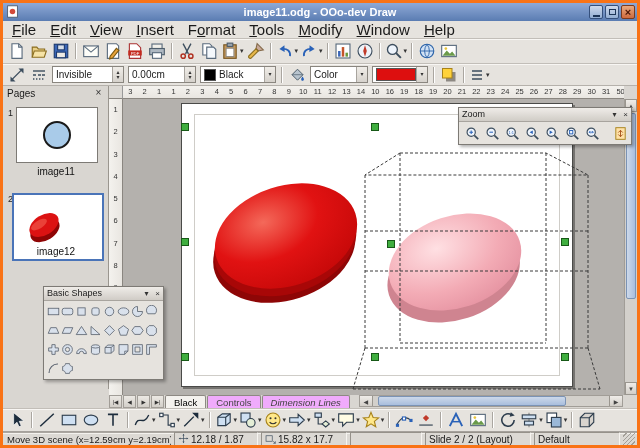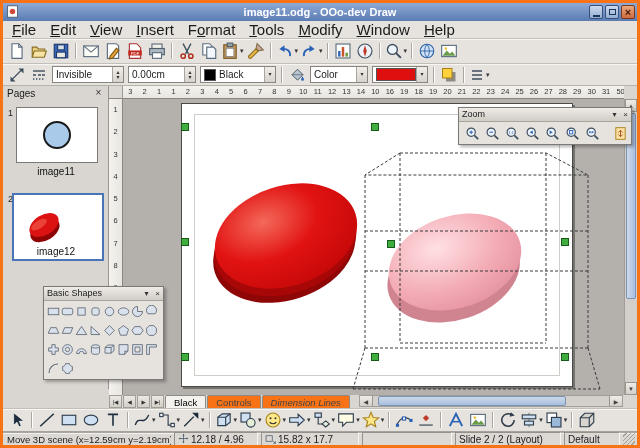--- a/index.html
+++ b/index.html
@@ -52,21 +52,21 @@
   .overlay{position:absolute;left:0;top:0;pointer-events:none;}
   
   .vsb{position:absolute;right:0;top:96px;width:13px;height:296px;background:#d3d0cb;border-left:1px solid #a19d97;box-sizing:border-box;}
   .vsb .sbtn{position:absolute;left:0;width:12px;height:13px;font-size:6px;display:flex;align-items:center;justify-content:center;background:linear-gradient(#f0ede9,#d2cec8);border:1px solid #9a968f;color:#444;box-sizing:border-box;}
   .vsb .up{top:0;} .vsb .down{bottom:0;}
   .vthumb{position:absolute;left:1px;width:10px;top:14px;height:186px;background:linear-gradient(90deg,#cdd9ea,#a9bedd);border:1px solid #7b93b5;border-radius:2px;box-sizing:border-box;}
   
   .tabrow{position:absolute;left:106px;top:392px;right:0;height:13px;background:#d9d6d1;display:flex;align-items:stretch;box-sizing:border-box;}
   .navb{width:13px;font-size:5.5px;display:flex;align-items:center;justify-content:center;background:linear-gradient(#ece9e4,#d2cec8);border:1px solid #a19d97;margin-right:1px;color:#333;box-sizing:border-box;}
   .tabs{display:flex;}
-  .tab{padding:1px 8px 0;font-size:9.5px;line-height:11px;border:1px solid #8d8983;border-bottom:none;background:#f97316;color:#444;margin-right:1px;border-radius:2px 2px 0 0;white-space:nowrap;}
+  .tab{padding:1px 8px 0;font-size:9.5px;line-height:11px;border:1px solid #8d8983;border-bottom:none;background:#f0abfc;color:#444;margin-right:1px;border-radius:2px 2px 0 0;white-space:nowrap;}
   .tab.active{background:#f4f2ee;color:#000;}
   .tab.italic{font-style:italic;}
   .hsb{flex:1;display:flex;align-items:stretch;margin:0 14px 0 8px;background:#d3d0cb;border:1px solid #a19d97;height:12px;box-sizing:border-box;}
   .hsb .sbtn{width:12px;font-size:6px;display:flex;align-items:center;justify-content:center;background:linear-gradient(#f0ede9,#d2cec8);color:#444;}
   .hsb .sbtn.l{border-right:1px solid #9a968f;} .hsb .sbtn.r{border-left:1px solid #9a968f;}
   .htrack{flex:1;position:relative;}
   .hthumb{position:absolute;left:2%;top:0;bottom:0;width:80%;background:linear-gradient(#cdd9ea,#a9bedd);border:1px solid #7b93b5;border-radius:2px;box-sizing:border-box;}
   
   .palette{position:absolute;background:#e6e3de;border:1px solid #7d7a75;box-shadow:2px 2px 3px rgba(0,0,0,.3);z-index:10;}
   .pal-hd{height:13px;display:flex;align-items:center;background:linear-gradient(#efece8,#d0ccc6);border-bottom:1px solid #a8a49e;}
@@ -76,21 +76,21 @@
   .pal-body{display:flex;align-items:center;padding:2px 3px;}
   .pal-body .tbtn{min-width:18px;height:18px;}
   .gap{margin-left:9px;}
   .shapes-palette{left:40px;top:283px;width:119px;}
   .shapes-grid{display:grid;grid-template-columns:repeat(8,13px);gap:6px 1px;padding:4px 3px;}
   .shape-cell{width:13px;height:13px;display:flex;align-items:center;justify-content:center;}
   
   .statusbar{position:absolute;left:0;right:0;top:429px;bottom:0;background:#dcd9d4;border-top:1px solid #aaa6a0;box-shadow:inset 0 1px 0 #f4f2ee;display:flex;align-items:center;gap:3px;padding:1px 2px;box-sizing:border-box;}
   .smsg{width:164px;flex:none;font-size:9.5px;padding-left:2px;white-space:nowrap;overflow:hidden;}
   .sfield{font-size:10px;height:14px;display:flex;align-items:center;gap:2px;padding:0 3px;border:1px solid;border-color:#95918a #f6f4f0 #f6f4f0 #95918a;background:#dcd9d4;box-sizing:border-box;white-space:nowrap;}
-  .sfield.pos{width:84px;} .sfield.size{width:98px;} .sfield.fill{flex:1;} .sfield.slide{width:106px;} .sfield.style{width:56px;}
+  .sfield.pos{width:84px;} .sfield.size{width:86px;} .sfield.fill{flex:1;} .sfield.slide{width:106px;} .sfield.style{width:86px;}
   .grip{width:12px;height:12px;background:repeating-linear-gradient(135deg,transparent 0 2px,#a39f98 2px 3px);}
 </style>
 </head>
 <body>
 
 <div class="app">
 
   <div class="titlebar">
     <span class="title-icon"><svg viewBox="0 0 16 16" width="13" height="13">
           <rect x="2" y="1" width="12" height="14" fill="#fff" stroke="#456"></rect>
@@ -825,21 +825,21 @@
       </div>
     </div>
 
   <div class="statusbar">
     <span class="smsg">Move 3D scene (x=12.59cm y=2.19cm)</span>
     <span class="sfield pos">
       <span class="sicon" id="posIcon"><svg viewBox="0 0 16 16" width="11" height="11">
             <path d="M8 2v12M2 8h12" stroke="#3d4e5e"></path>
             <path d="M8 1L6.5 3.5h3zM8 15l-1.5-2.5h3zM1 8l2.5-1.5v3zM15 8l-2.5-1.5v3z" fill="#3d4e5e"></path>
           </svg></span>
-      <span>12.18 / 4.96</span>
+      <span>12.18 / 1.87</span>
     </span>
     <span class="sfield size">
       <span class="sicon" id="sizeIcon"><svg viewBox="0 0 16 16" width="11" height="11">
             <rect x="1.5" y="4" width="9" height="8" fill="none" stroke="#3d4e5e"></rect>
             <path d="M12 12l3 3m0-3v3h-3" stroke="#3d4e5e" fill="none"></path>
           </svg></span>
       <span>15.82 x 17.7</span>
     </span>
     <span class="sfield fill"></span>
     <span class="sfield slide">

